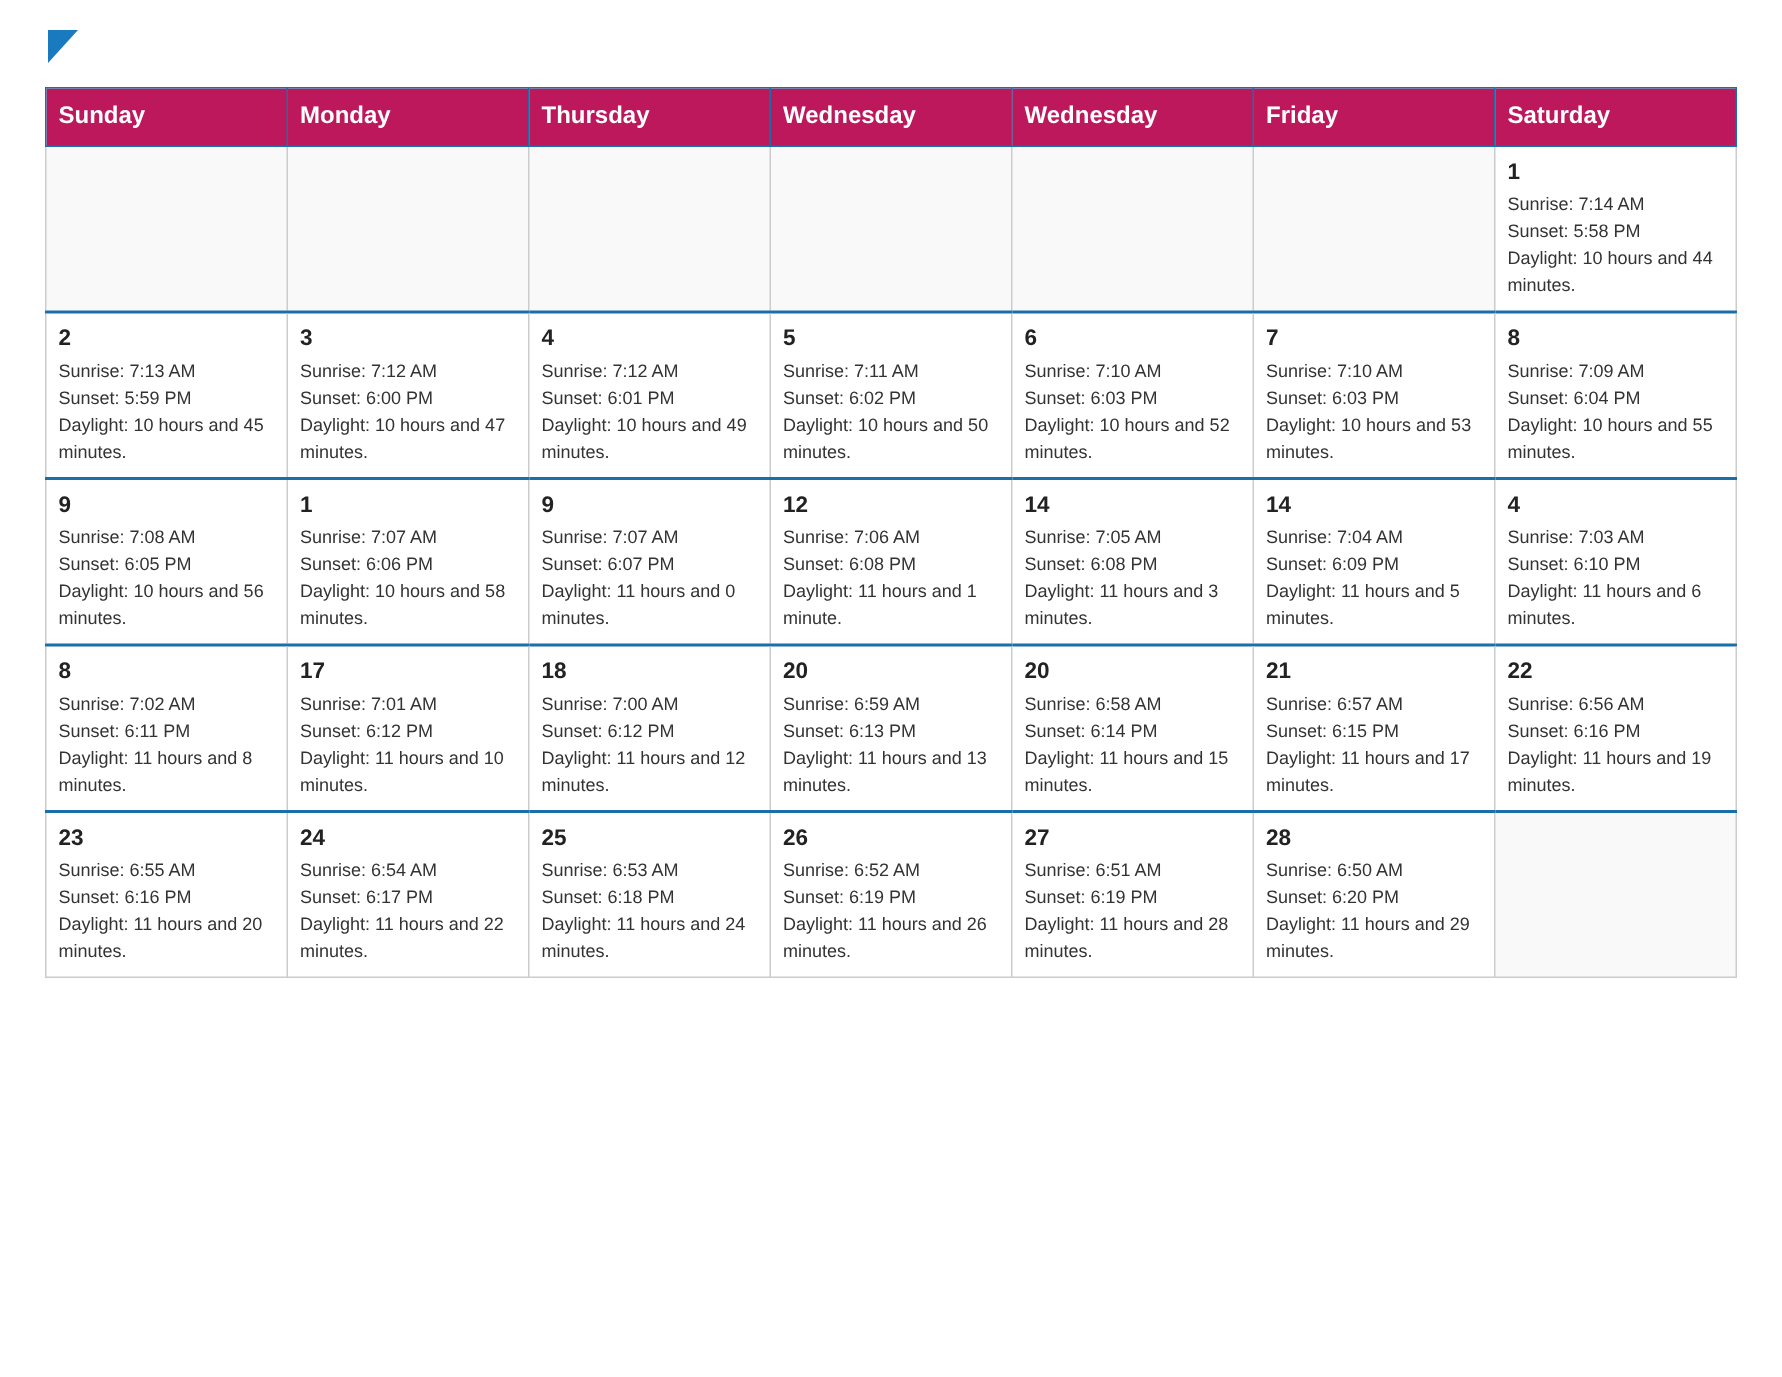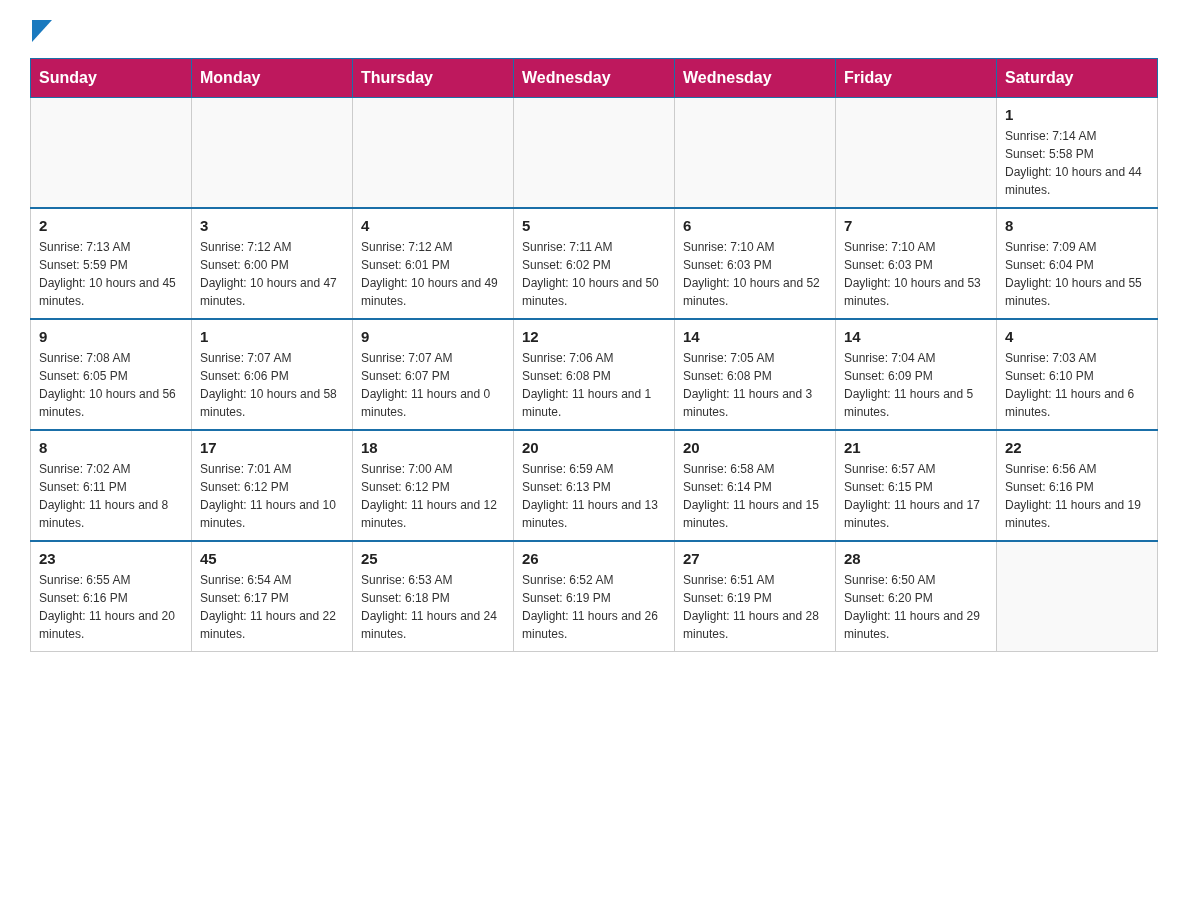--- a/index.html
+++ b/index.html
@@ -218,21 +218,21 @@
           <span class="day-number">22</span>
           <div class="day-info">Sunrise: 6:56 AM<br>Sunset: 6:16 PM<br>Daylight: 11 hours and 19 minutes.</div>
         </td>
       </tr>
       <tr class="row-divider">
         <td>
           <span class="day-number">23</span>
           <div class="day-info">Sunrise: 6:55 AM<br>Sunset: 6:16 PM<br>Daylight: 11 hours and 20 minutes.</div>
         </td>
         <td>
-          <span class="day-number">45</span>
+          <span class="day-number">24</span>
           <div class="day-info">Sunrise: 6:54 AM<br>Sunset: 6:17 PM<br>Daylight: 11 hours and 22 minutes.</div>
         </td>
         <td>
           <span class="day-number">25</span>
           <div class="day-info">Sunrise: 6:53 AM<br>Sunset: 6:18 PM<br>Daylight: 11 hours and 24 minutes.</div>
         </td>
         <td>
           <span class="day-number">26</span>
           <div class="day-info">Sunrise: 6:52 AM<br>Sunset: 6:19 PM<br>Daylight: 11 hours and 26 minutes.</div>
         </td>

